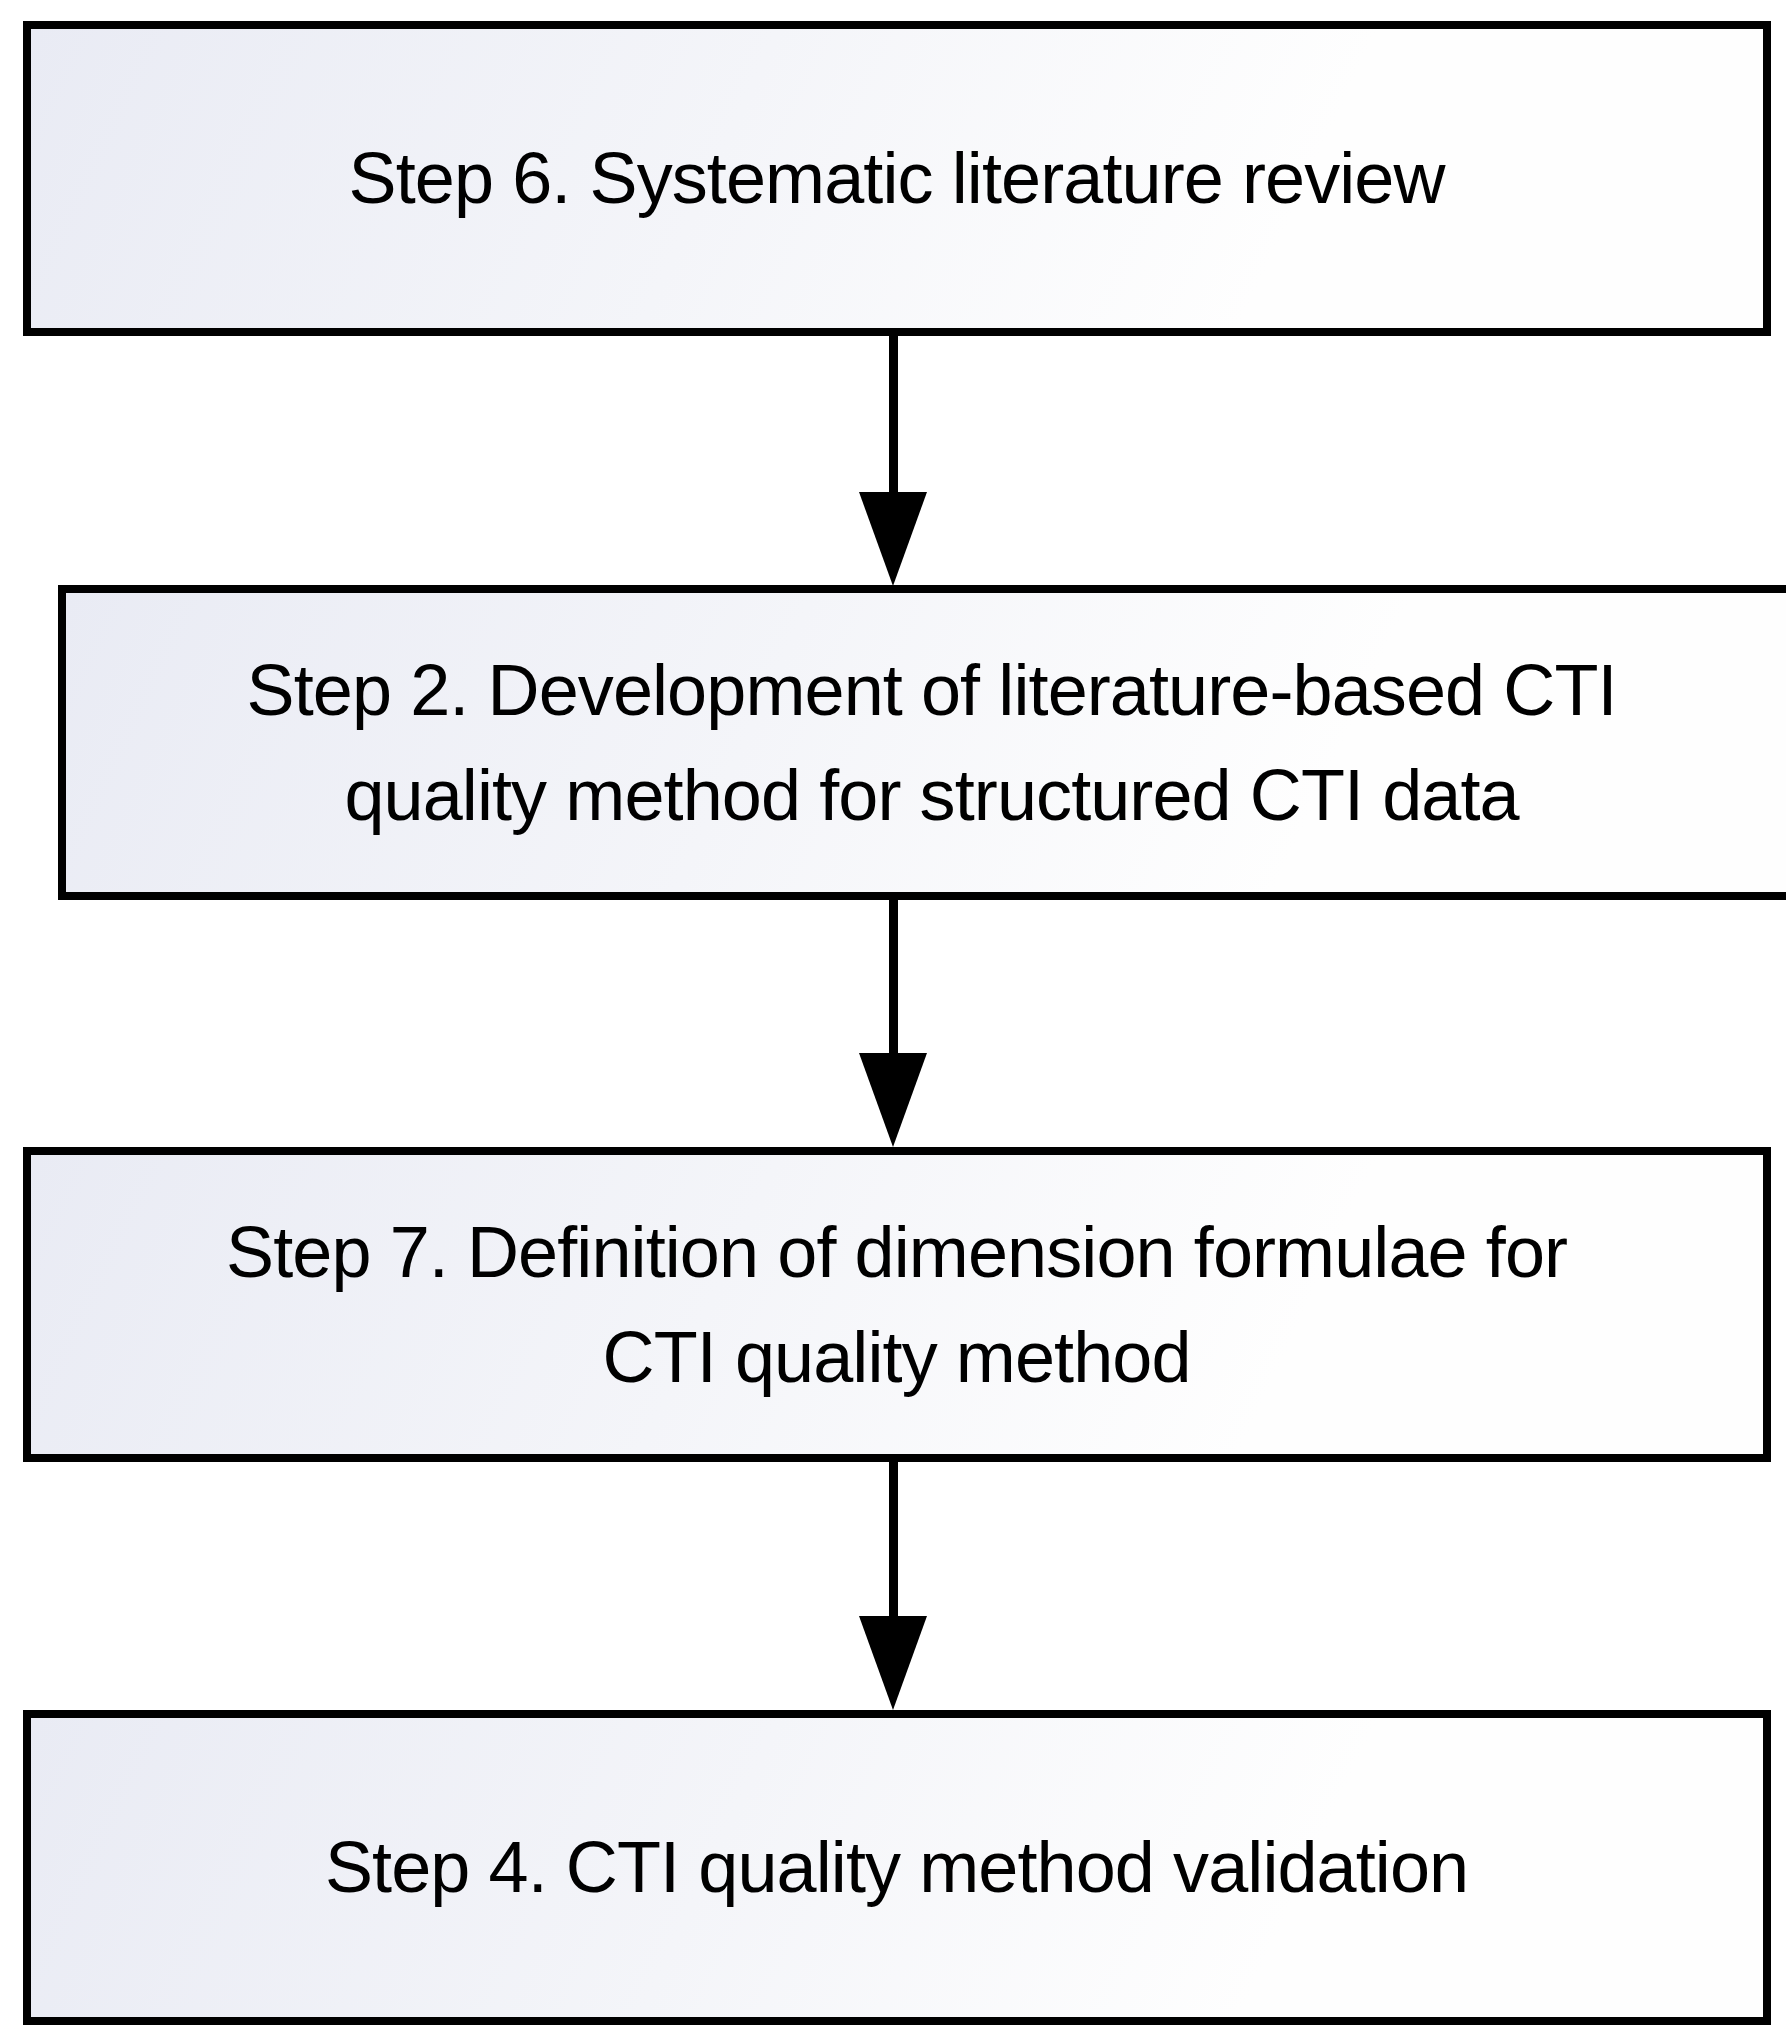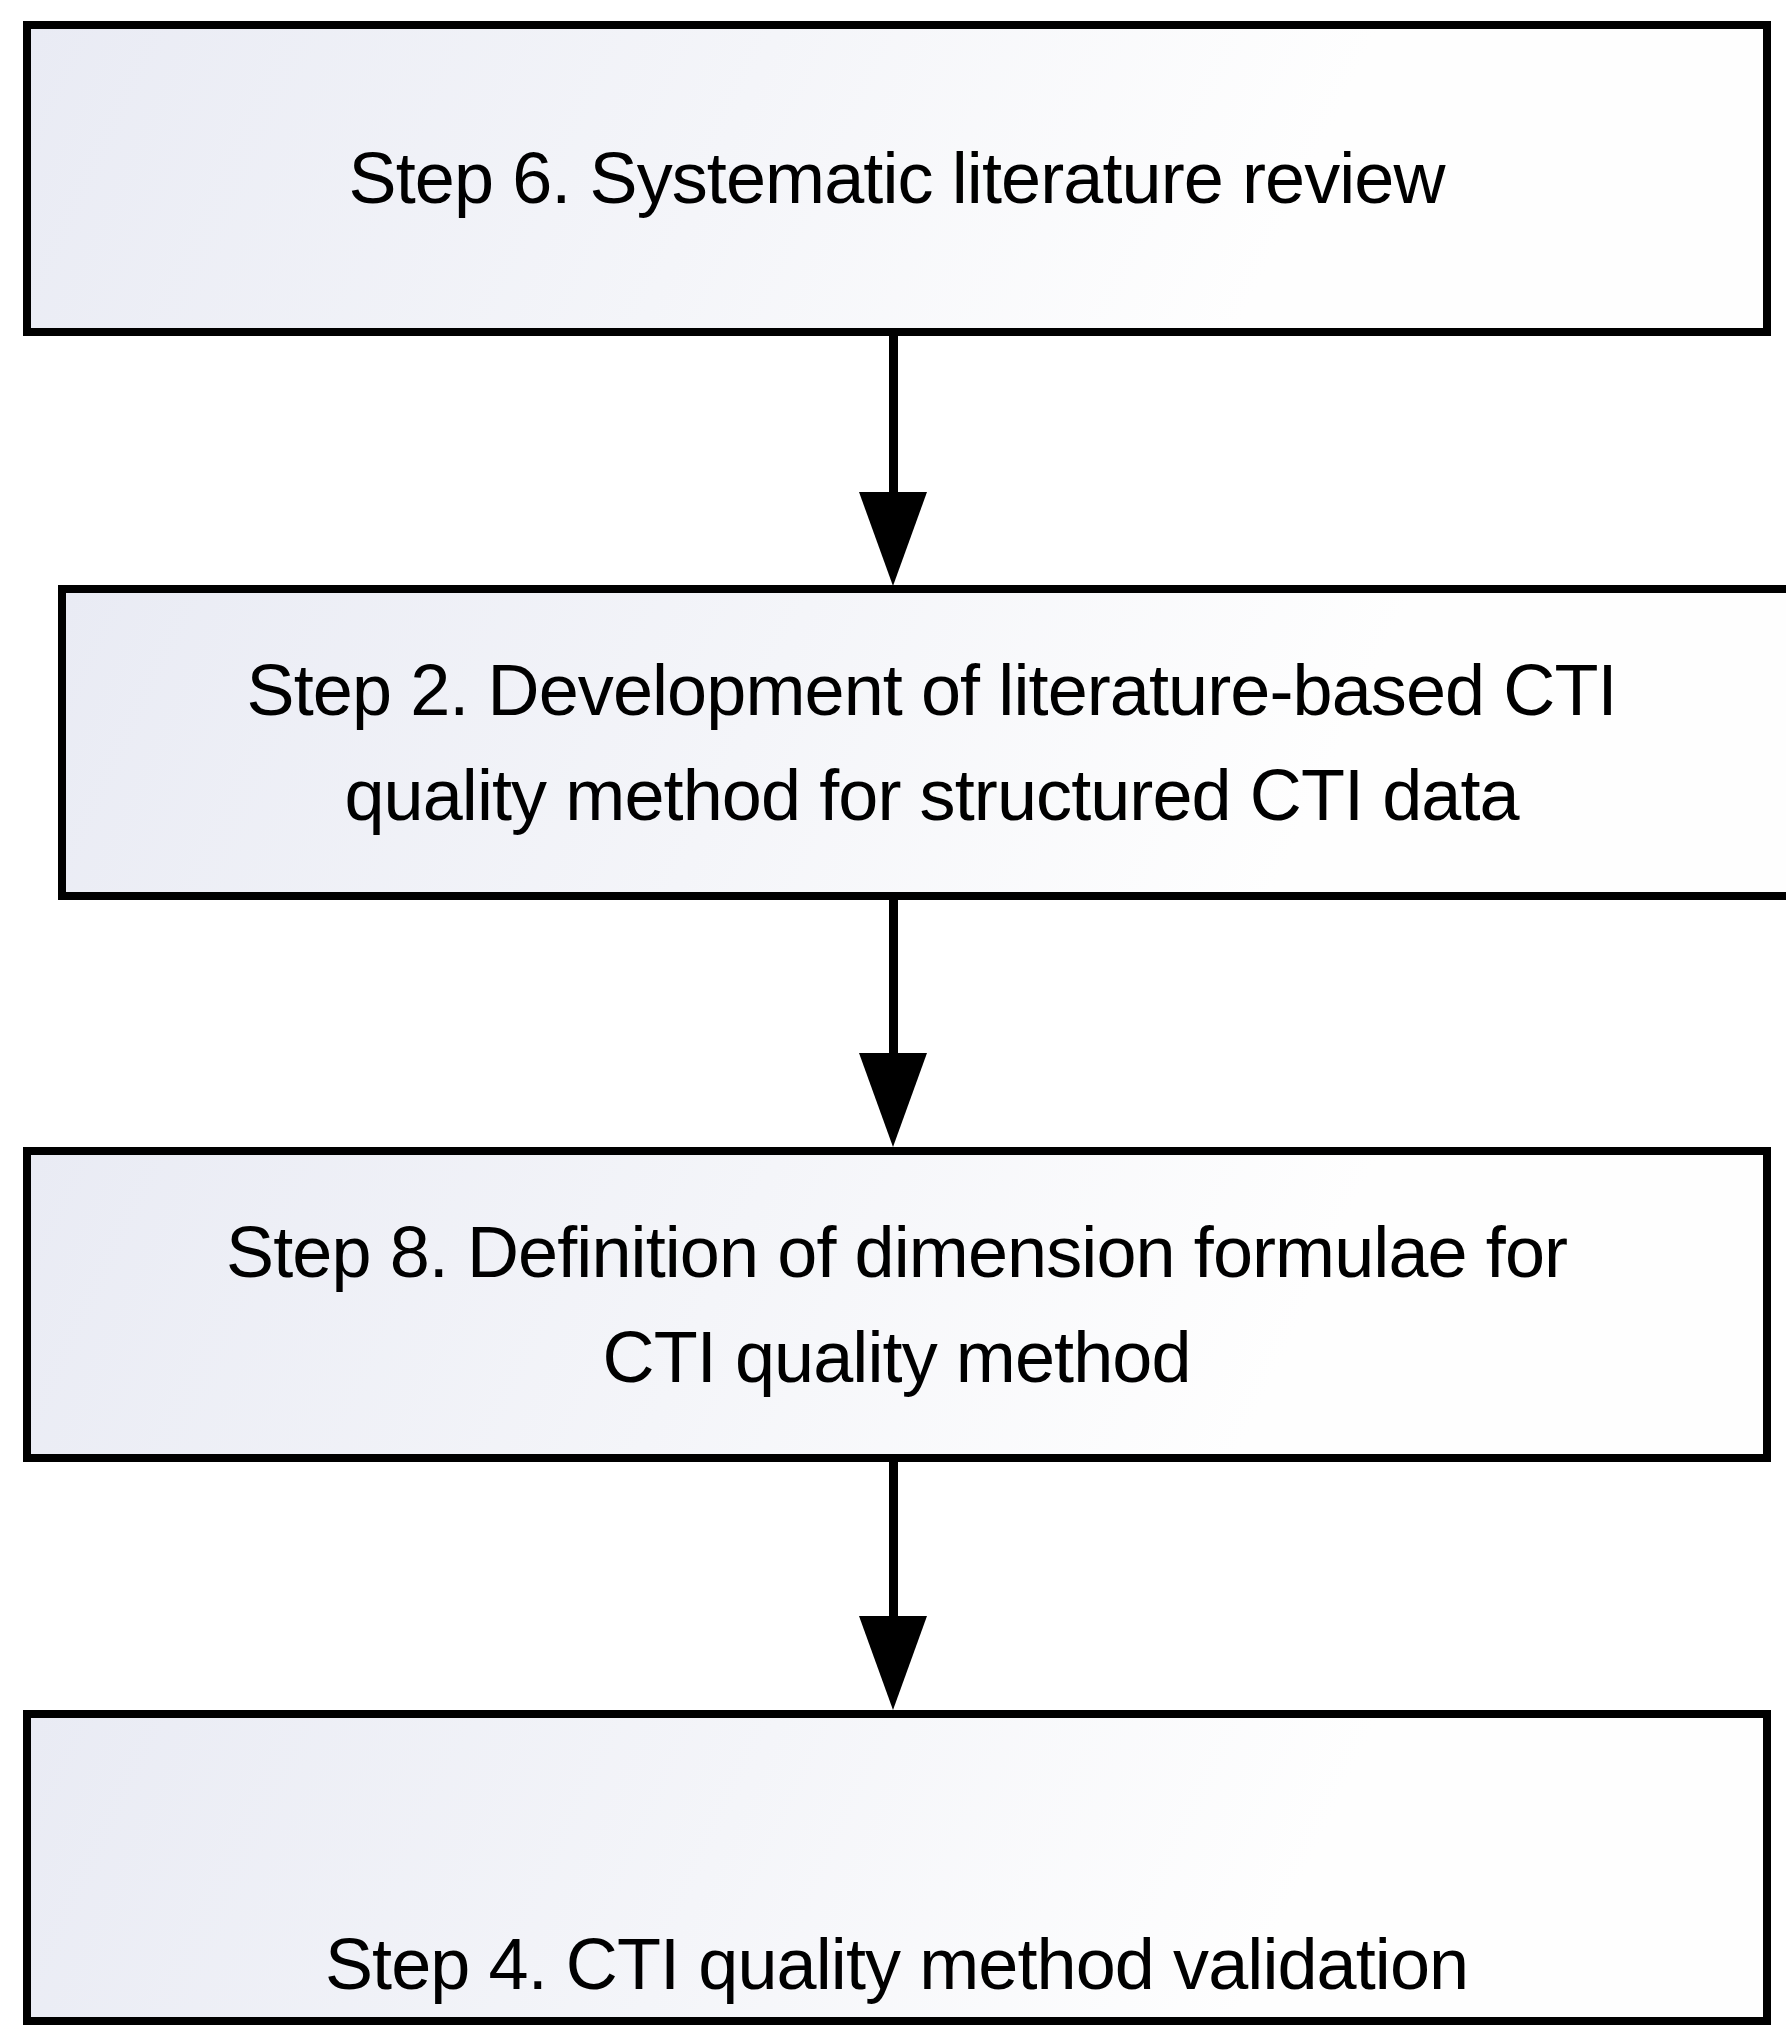--- a/index.html
+++ b/index.html
@@ -33,21 +33,21 @@
     line-height: 105px;
     letter-spacing: -0.9px;
     text-align: center;
     white-space: pre-line;
     color: #000000;
     padding: 0 27px;
   }
   .box-1 { top: 21px; }
   .box-2 { top: 585px; margin-left: 35px; }
   .box-3 { top: 1147px; }
-  .box-4 { top: 1710px; align-items: flex-end; }
+  .box-4 { top: 1710px; }
 
   .connector {
     position: absolute;
     left: 859px;
     width: 69px;
   }
   .arrow-stem {
     position: absolute;
     left: 30px;
     top: 0;
@@ -93,21 +93,21 @@
     <div class="step-label">Step 2. Development of literature-based CTI
 quality method for structured CTI data</div>
   </div>
 
   <div class="connector connector-2">
     <div class="arrow-stem"></div>
     <div class="arrow-head"></div>
   </div>
 
   <div class="step-box box-3">
-    <div class="step-label">Step 8. Definition of dimension formulae for
+    <div class="step-label">Step 7. Definition of dimension formulae for
 CTI quality method</div>
   </div>
 
   <div class="connector connector-3">
     <div class="arrow-stem"></div>
     <div class="arrow-head"></div>
   </div>
 
   <div class="step-box box-4">
     <div class="step-label">Step 4. CTI quality method validation</div>

